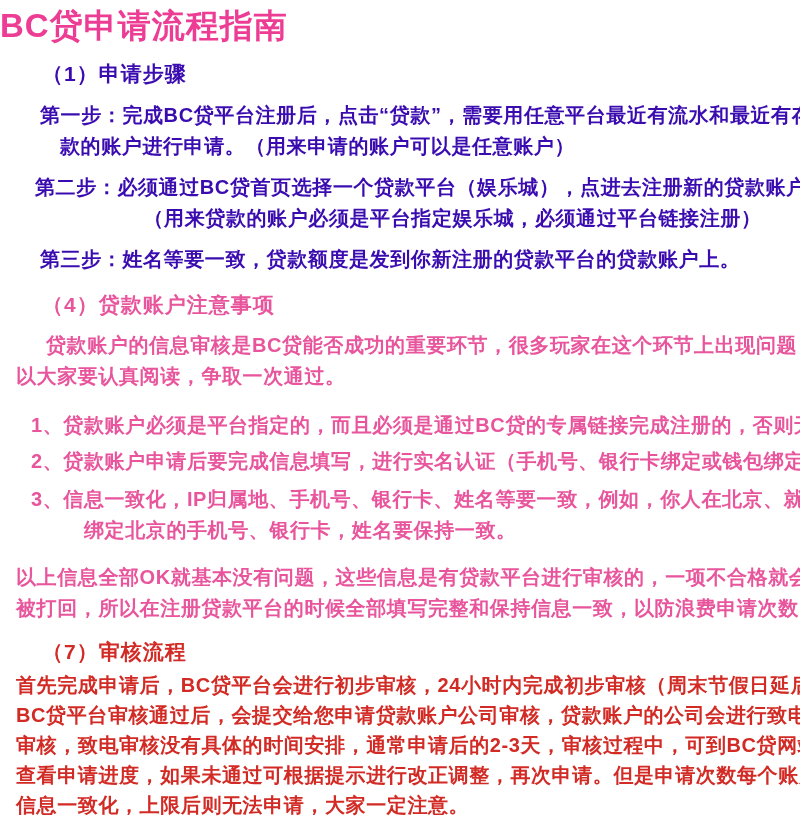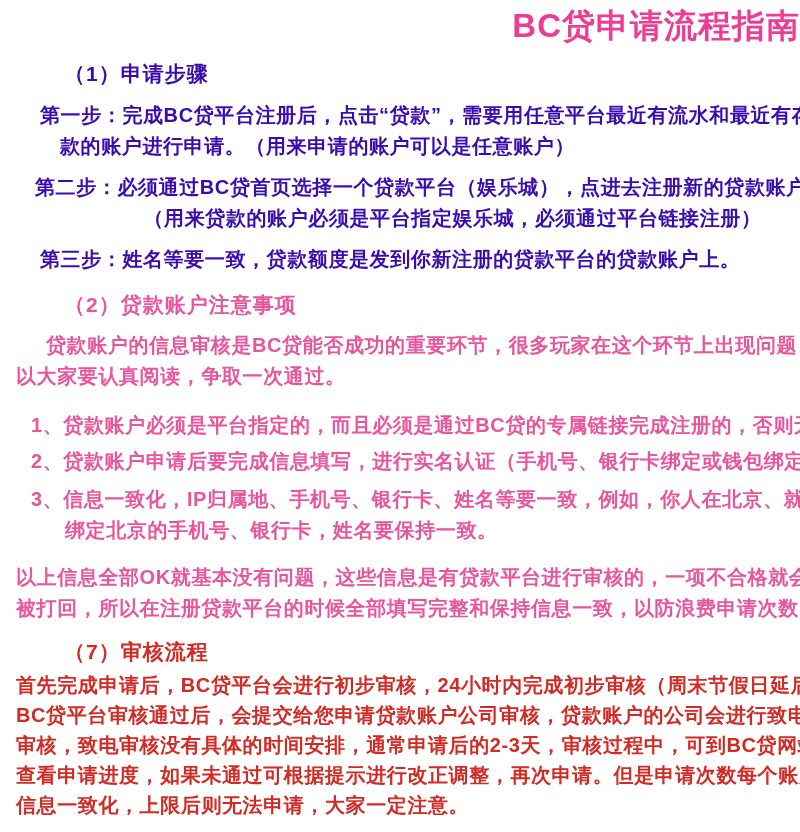--- a/index.html
+++ b/index.html
@@ -14,30 +14,30 @@
     font-family: "Liberation Sans", "DejaVu Sans", sans-serif;
     font-weight: bold;
   }
   .page {
     width: 800px;
     height: 832px;
     background: #ffffff;
   }
   .doc-title {
     padding-top: 6px;
-    text-align: right;
+    text-align: left;
     font-size: 33px;
     line-height: 40px;
     color: #ed3c94;
     letter-spacing: 1px;
   }
   .heading {
     font-size: 21px;
     line-height: 24px;
-    padding-left: 64px;
+    padding-left: 42px;
     letter-spacing: 1px;
     white-space: nowrap;
   }
   .h-blue { color: #3a0cb0; margin-top: 16px; }
   .h-pink { color: #e8559c; margin-top: 18px; }
   .h-red  { color: #d22a24; margin-top: 16px; }
 
   .line {
     font-size: 20px;
     line-height: 31px;
@@ -57,21 +57,21 @@
   .ind-wrap2  { padding-left: 105px; text-align: center; }
 
   
   .intro { margin-top: 13px; }
   .ind-intro1 { padding-left: 46px; }
   .ind-body   { padding-left: 16px; }
   .item1 { margin-top: 18px; }
   .item2 { margin-top: 5px; }
   .item3 { margin-top: 7px; }
   .ind-item   { padding-left: 31px; }
-  .ind-item-wrap { padding-left: 65px; }
+  .ind-item-wrap { padding-left: 65px; margin-left: 19px; }
   .note { margin-top: 16px; }
 
   
   .para3 { margin-top: 6px; }
   .para3 .line { line-height: 30px; }
 </style>
 </head>
 <body>
 
 <div class="page">
@@ -90,21 +90,21 @@
       <div class="line blue ind-step2">第二步：必须通过BC贷首页选择一个贷款平台（娱乐城），点进去注册新的贷款账户。</div>
       <div class="line blue ind-wrap2">（用来贷款的账户必须是平台指定娱乐城，必须通过平台链接注册）</div>
     </div>
 
     <div class="step">
       <div class="line blue ind-step">第三步：姓名等要一致，贷款额度是发到你新注册的贷款平台的贷款账户上。</div>
     </div>
   </div>
 
   <div>
-    <div class="heading h-pink">（2）贷款账户注意事项</div>
+    <div class="heading h-pink">（4）贷款账户注意事项</div>
 
     <div class="intro">
       <div class="line pink ind-intro1">贷款账户的信息审核是BC贷能否成功的重要环节，很多玩家在这个环节上出现问题，所</div>
       <div class="line pink ind-body">以大家要认真阅读，争取一次通过。</div>
     </div>
 
     <div class="item1">
       <div class="line pink ind-item">1、贷款账户必须是平台指定的，而且必须是通过BC贷的专属链接完成注册的，否则无效。</div>
     </div>
     <div class="item2">

